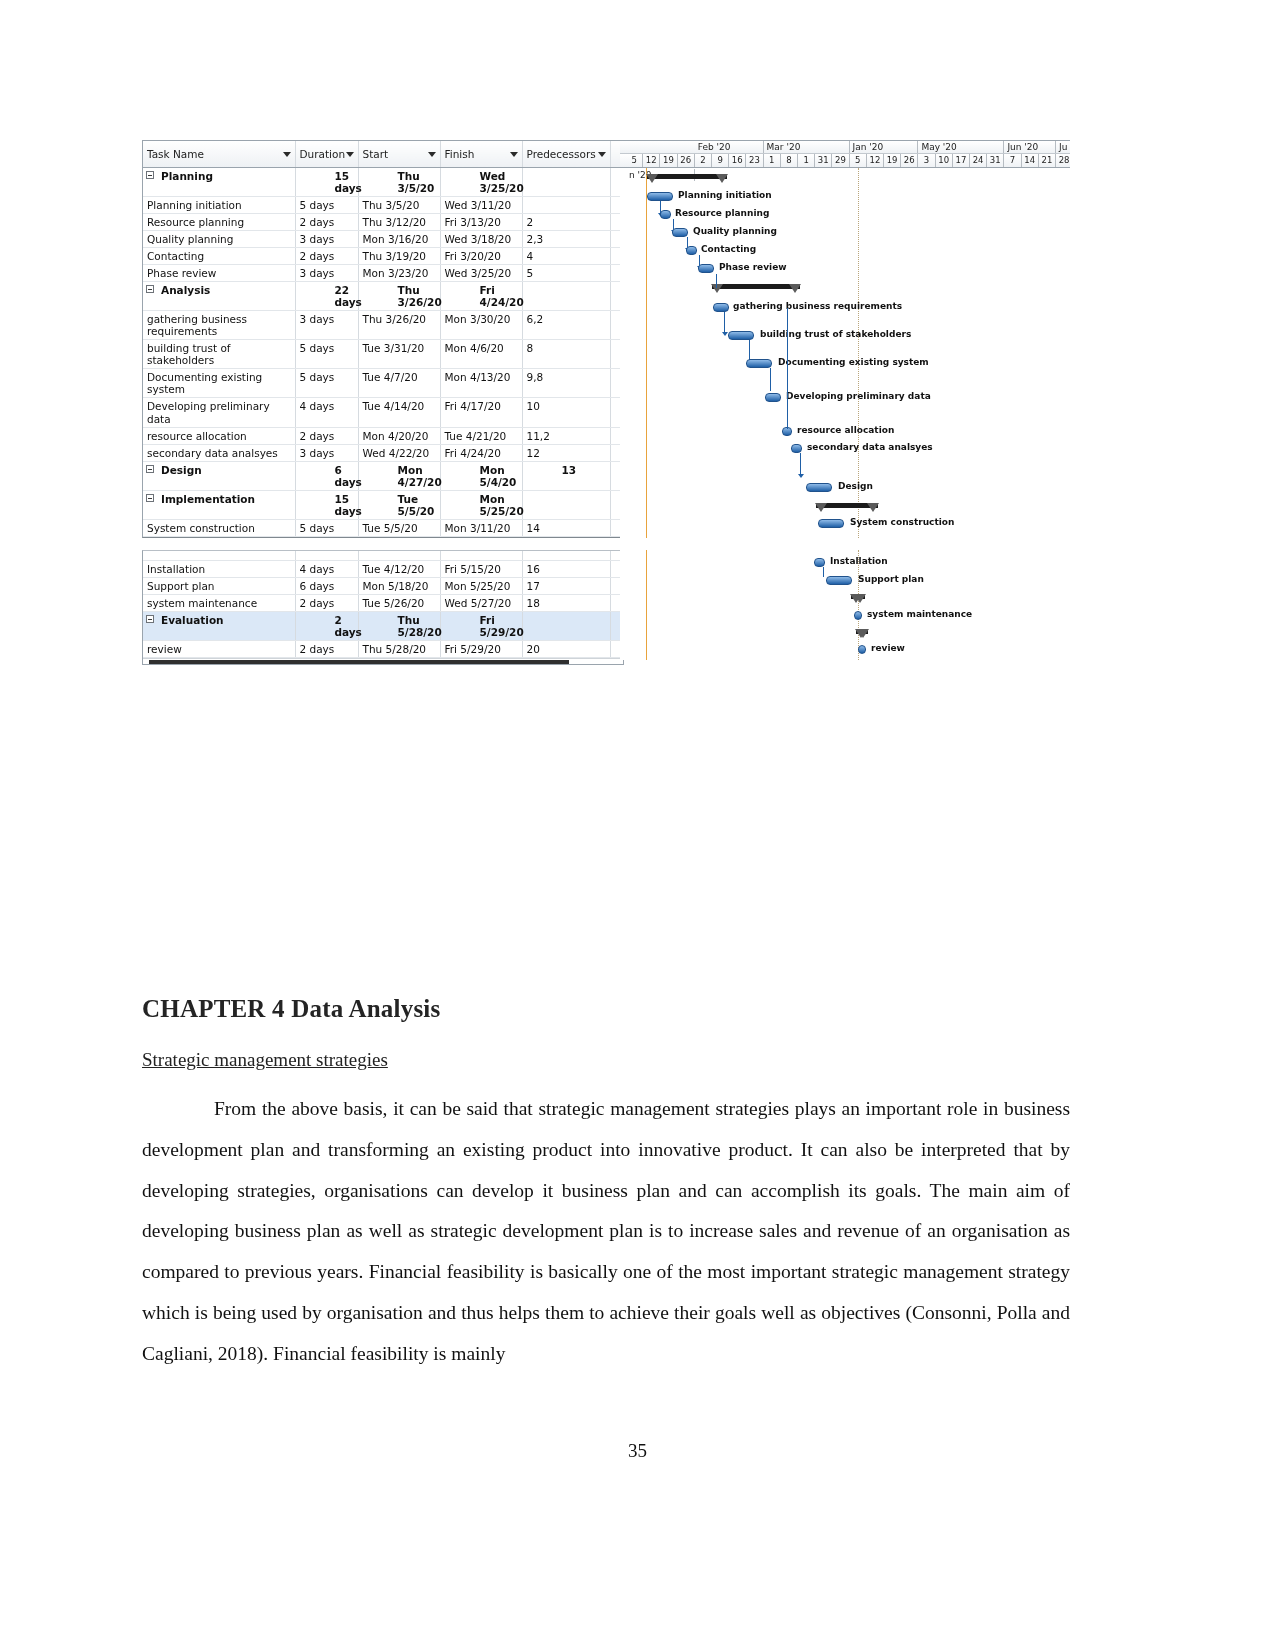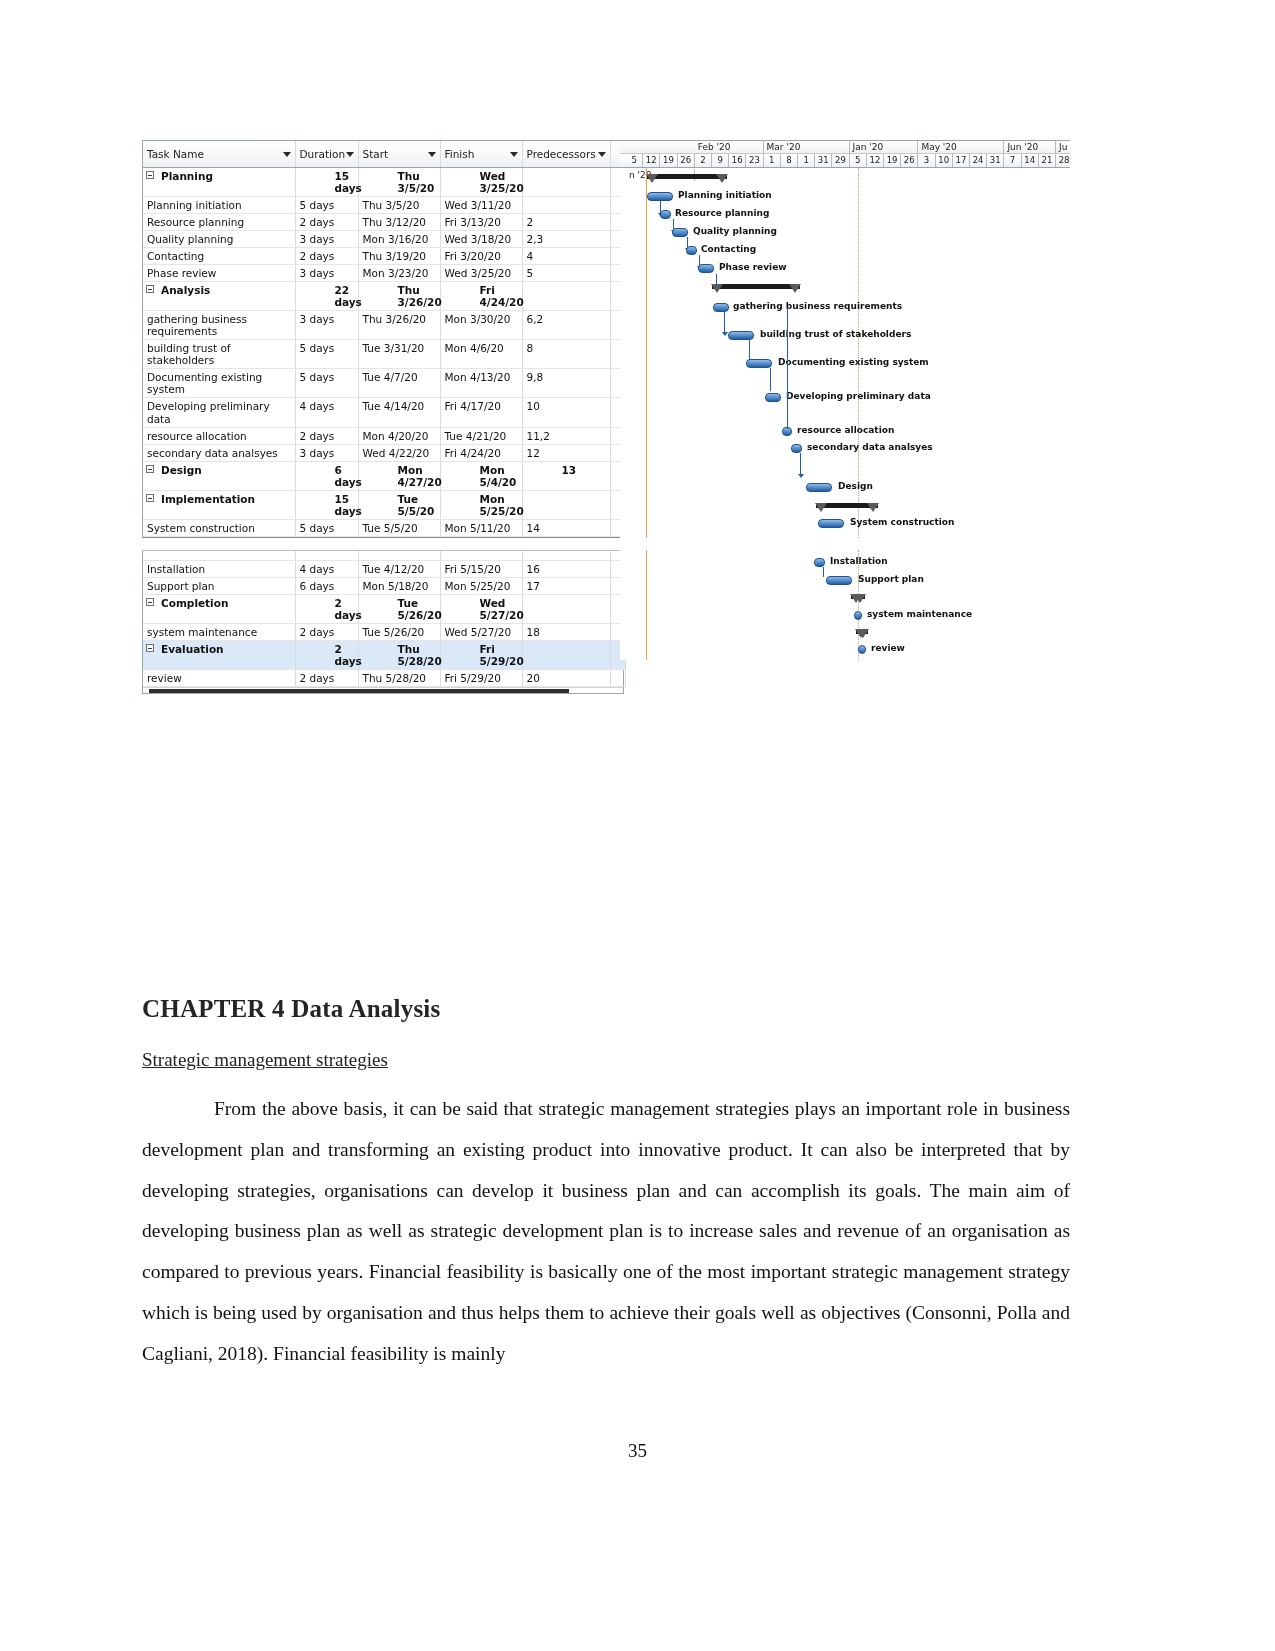--- a/index.html
+++ b/index.html
@@ -291,21 +291,21 @@
               <td>15 days</td>
               <td>Tue 5/5/20</td>
               <td>Mon 5/25/20</td>
               <td></td>
               <td></td>
             </tr>
             <tr>
               <td class="tname"><span>System construction</span></td>
               <td>5 days</td>
               <td>Tue 5/5/20</td>
-              <td>Mon 5/11/20</td>
+              <td>Mon 3/11/20</td>
               <td>14</td>
               <td></td>
             </tr>
           </tbody>
       </table>
     </div>
 
     <div class="grid-gap"></div>
 
     <div class="grid-bot">
@@ -334,28 +334,20 @@
               <td>Fri 5/15/20</td>
               <td>16</td>
               <td></td>
             </tr>
             <tr>
               <td class="tname"><span>Support plan</span></td>
               <td>6 days</td>
               <td>Mon 5/18/20</td>
               <td>Mon 5/25/20</td>
               <td>17</td>
-              <td></td>
-            </tr>
-            <tr class="summary">
-              <td class="tname"><span class="expander"></span><span>Completion</span></td>
-              <td>2 days</td>
-              <td>Tue 5/26/20</td>
-              <td>Wed 5/27/20</td>
-              <td></td>
               <td></td>
             </tr>
             <tr>
               <td class="tname"><span>system maintenance</span></td>
               <td>2 days</td>
               <td>Tue 5/26/20</td>
               <td>Wed 5/27/20</td>
               <td>18</td>
               <td></td>
             </tr>

